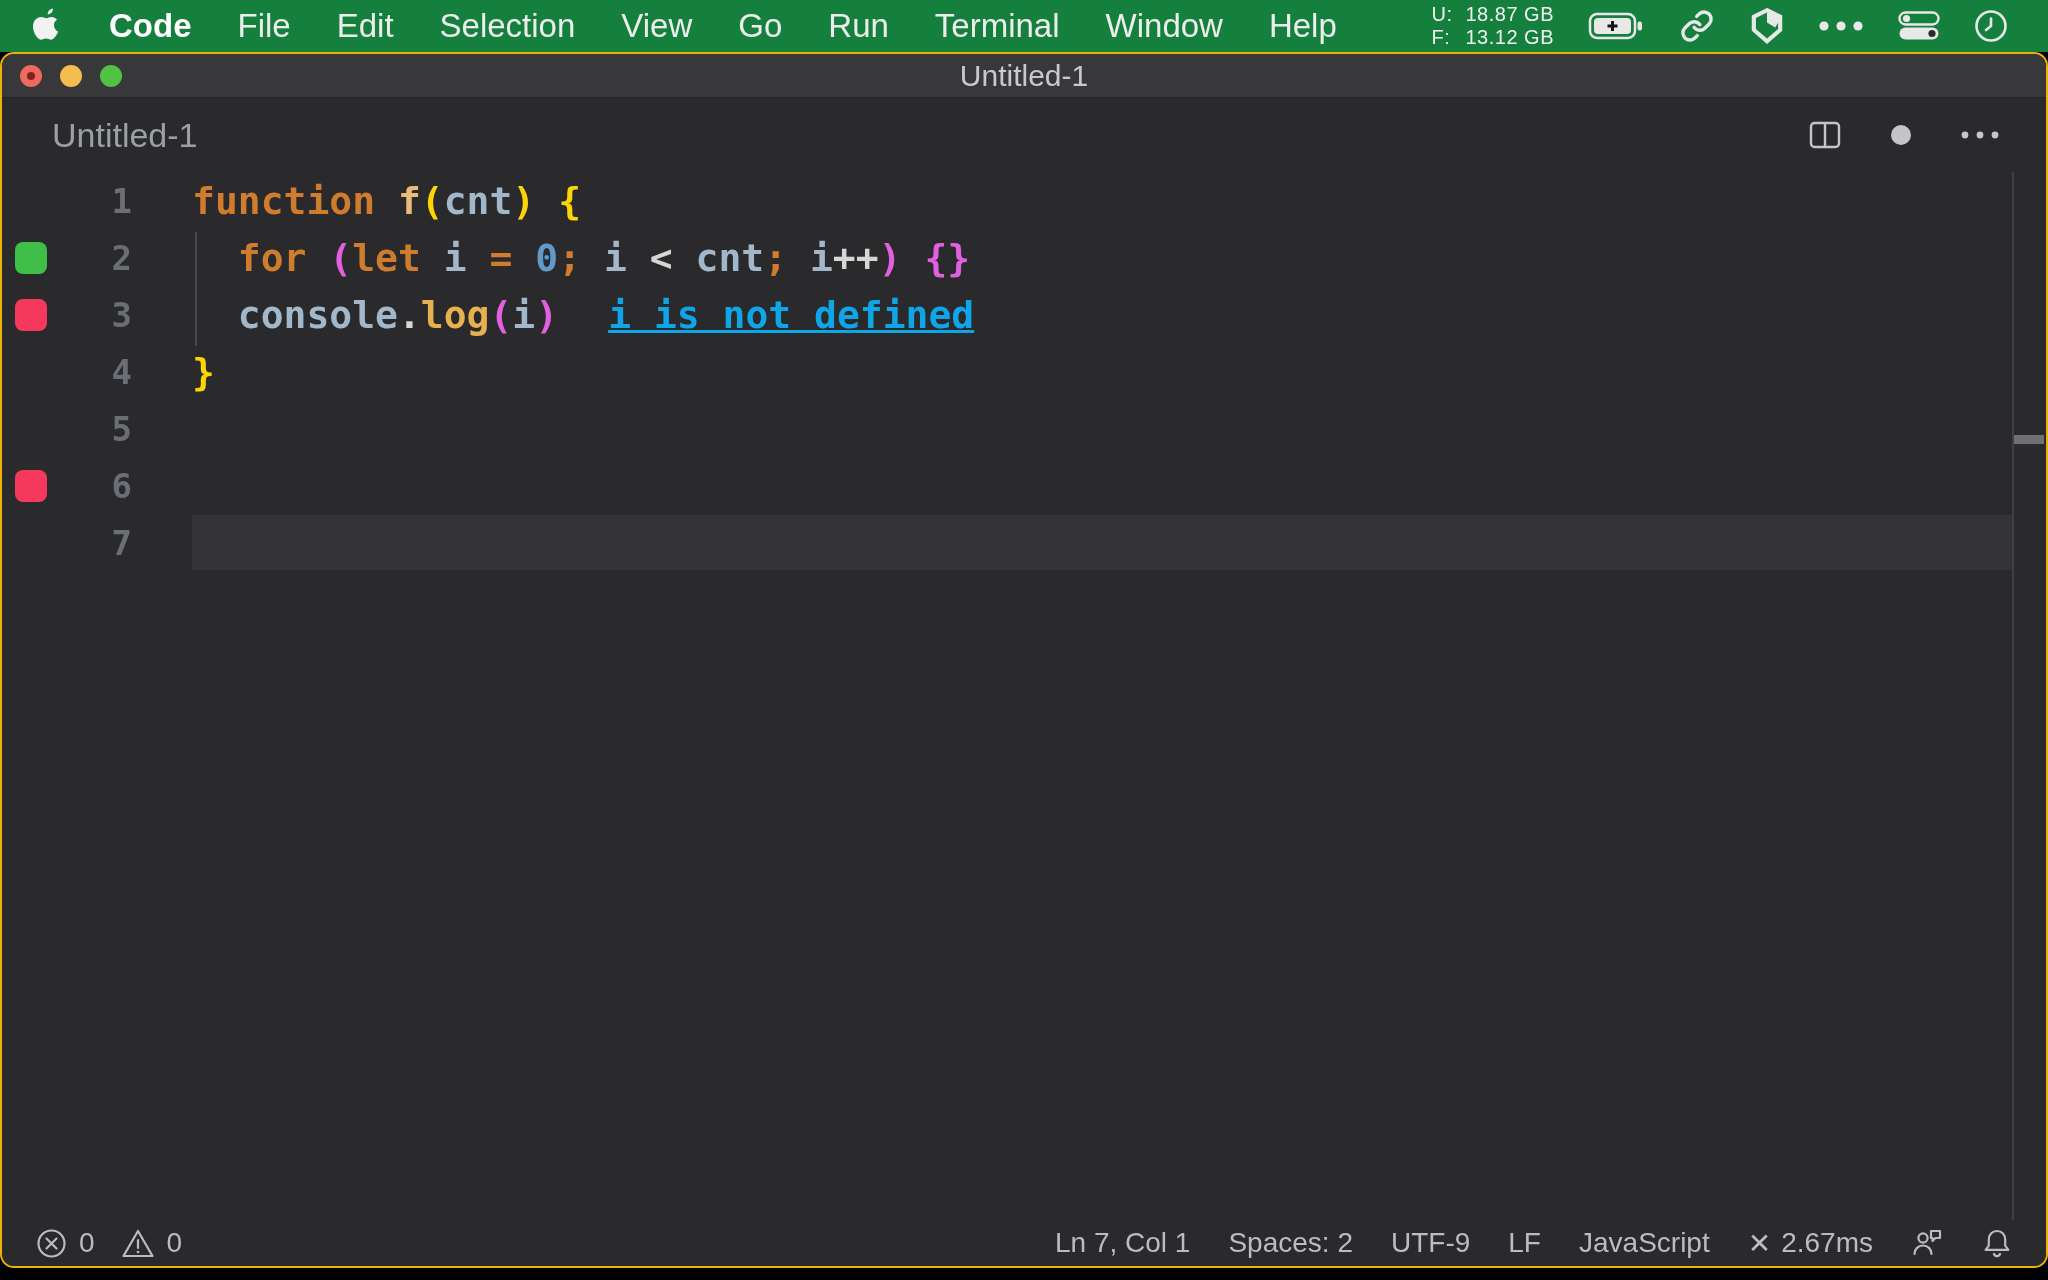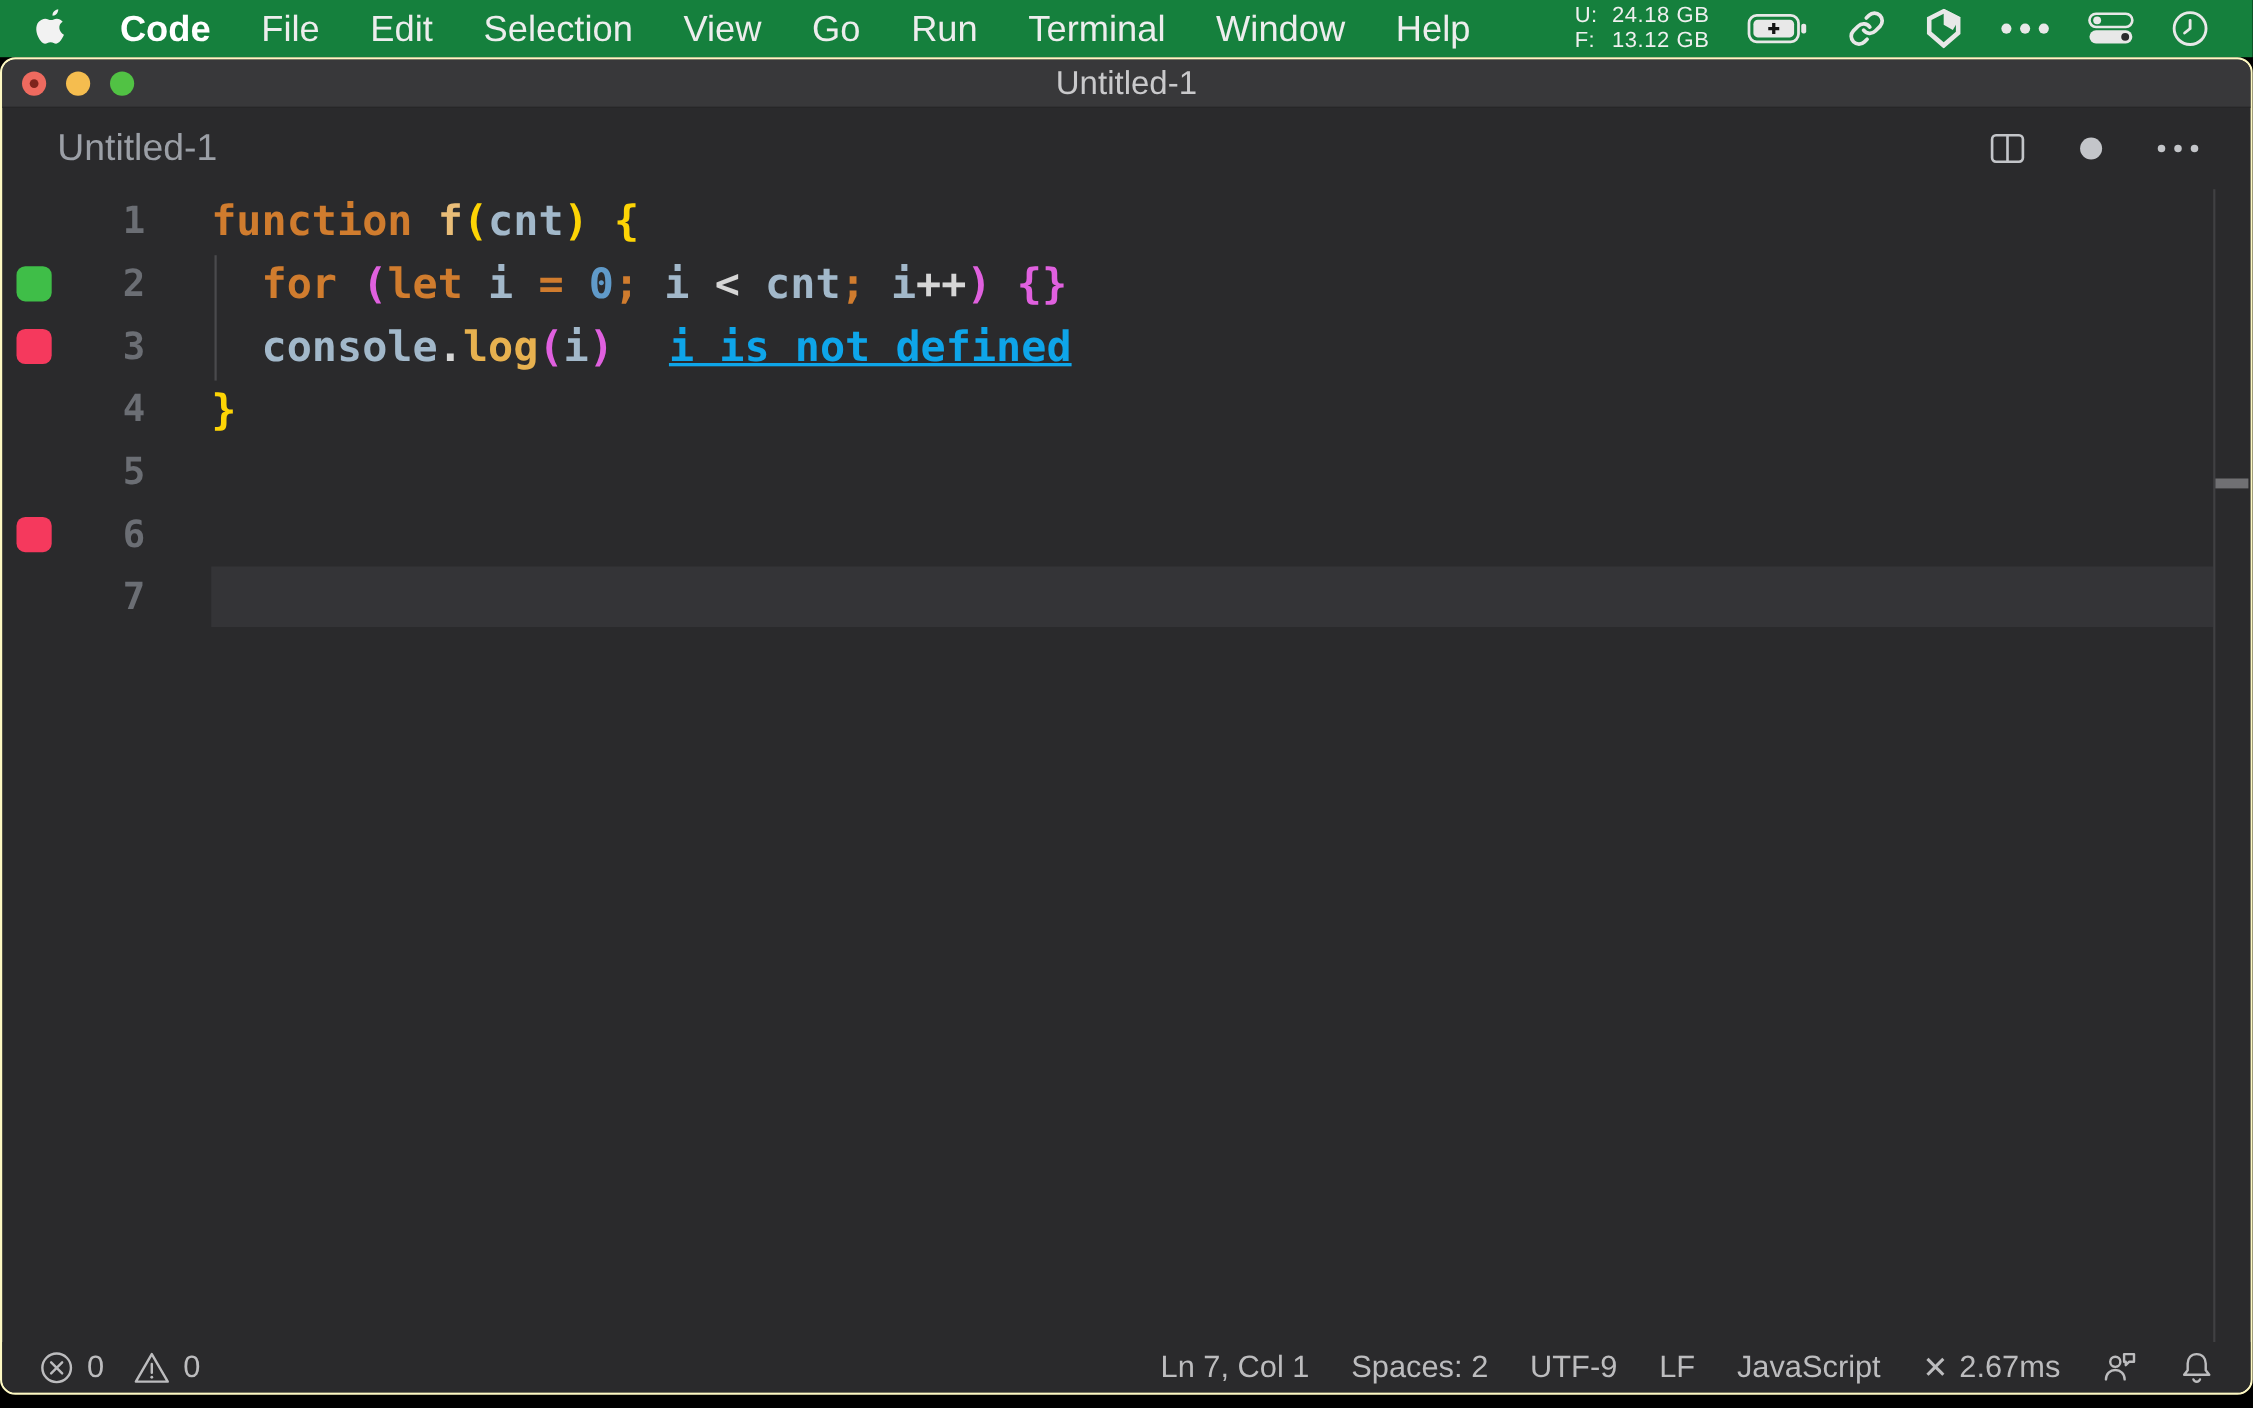--- a/index.html
+++ b/index.html
@@ -22,21 +22,21 @@
   .menu-item.app-name{ font-weight:700; color:#fff; }
   .menu-right{ margin-left:auto; display:flex; align-items:center; gap:34px; padding-right:40px; }
   .memory{ display:flex; flex-direction:column; font-size:20px; line-height:23px; color:#f0f0f0; letter-spacing:.5px; }
   .memory .mem-row{ display:flex; }
   .memory .mem-label{ width:34px; }
   .tray-icon{ display:flex; align-items:center; }
 
   
   .window{
     position:absolute; top:52px; left:0; right:0; bottom:12px;
-    background:#2a2a2c; border:2px solid #fef9c3; border-radius:14px;
+    background:#2a2a2c; border:2px solid #eab308; border-radius:14px;
     overflow:hidden;
   }
   .titlebar{
     height:44px; background:#38383a; border-bottom:1px solid #232325;
     position:relative; display:flex; align-items:center; justify-content:center;
   }
   .lights{ position:absolute; left:18px; top:0; height:100%; display:flex; align-items:center; gap:18px; }
   .light{ width:22px; height:22px; border-radius:50%; position:relative; }
   .light.red{ background:#ee6a5f; }
   .light.red::after{ content:""; position:absolute; left:7px; top:7px; width:8px; height:8px; border-radius:50%; background:#7e241d; }
@@ -104,21 +104,21 @@
         <span class="menu-item">Run</span>
         <span class="menu-item">Terminal</span>
         <span class="menu-item">Window</span>
         <span class="menu-item">Help</span>
       </span>
   </div>
   <div class="menu-right">
     <div class="memory">
       <div class="mem-row">
           <span class="mem-label">U:</span>
-          <span>24.18 GB</span>
+          <span>18.87 GB</span>
         </div>
       <div class="mem-row">
           <span class="mem-label">F:</span>
           <span>13.12 GB</span>
         </div>
     </div>
     <span class="tray-icon">
       <svg width="56" height="30" viewBox="0 0 56 30">
         <rect x="2" y="3" width="45" height="24" rx="7" fill="none" stroke="#e8e8e8" stroke-width="2.5"></rect>
         <rect x="6" y="7" width="37" height="16" rx="4" fill="#e8e8e8"></rect>

